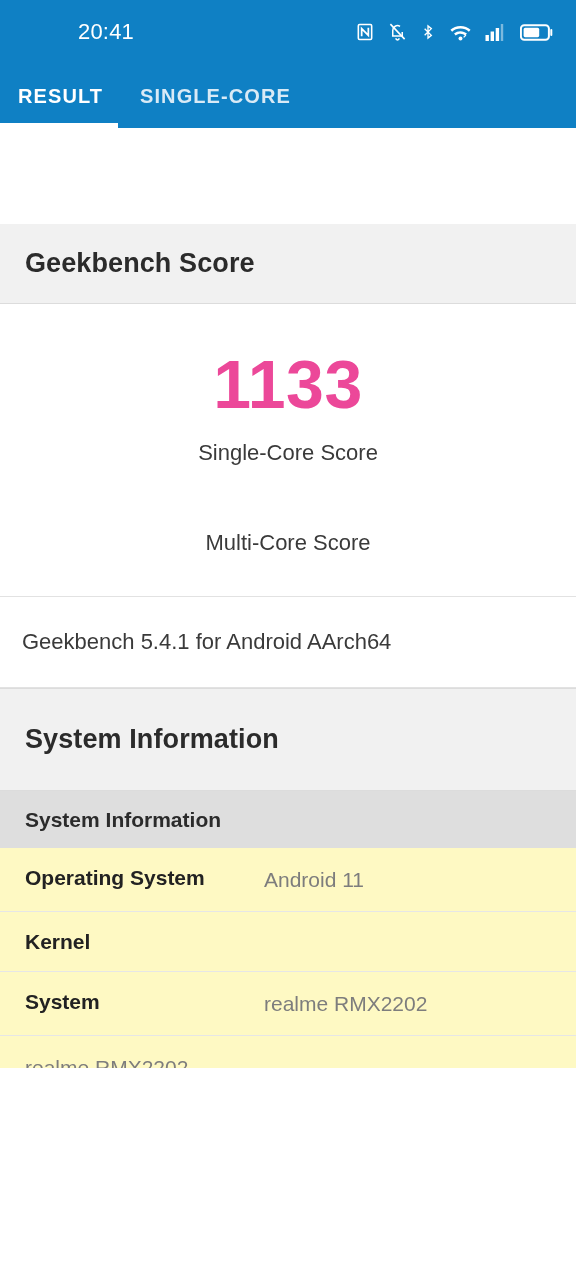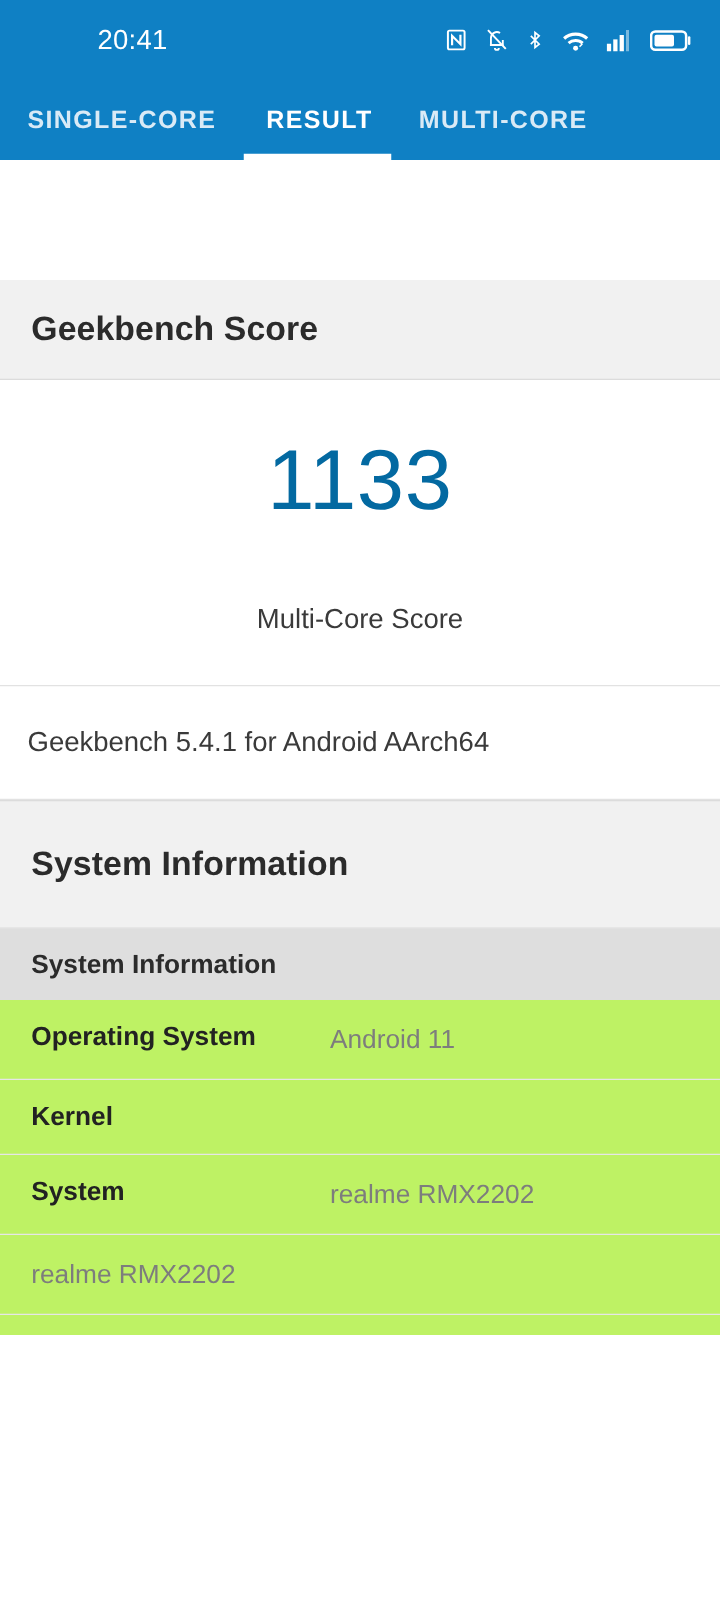--- a/index.html
+++ b/index.html
@@ -66,36 +66,36 @@
     background:#f1f1f1; border-bottom:1px solid #dcdcdc;
     padding:0 25px; display:flex; align-items:center;
     font-size:27px; font-weight:700; color:#2b2b2b; letter-spacing:.1px;
   }
   .section-header.gb { height:80px; }
   .section-header.sysinfo { height:103px; border-top:1px solid #dcdcdc; }
 
   .scores { background:#fff; padding-top:46px; padding-bottom:40px; }
   .score-block { text-align:center; }
   .score-block + .score-block { margin-top:64px; }
-  .score-value { font-size:68px; font-weight:400; color:#0369a1; line-height:1; letter-spacing:.5px; }
+  .score-value { font-size:68px; font-weight:700; color:#ec4899; line-height:1; letter-spacing:.5px; }
   .score-label { font-size:22px; color:#3a3a3a; margin-top:22px; }
 
   .version-row {
     border-top:1px solid #e2e2e2; border-bottom:1px solid #e2e2e2;
     height:92px; display:flex; align-items:center; padding:0 22px;
     font-size:22px; color:#3a3a3a; background:#fff;
   }
 
   .subheader {
     background:#dedede; height:57px; display:flex; align-items:center;
     padding:0 25px; font-size:21px; font-weight:700; color:#2b2b2b;
   }
   .info-row {
     display:flex; align-items:flex-start; padding:16px 22px 16px 25px;
-    border-bottom:1px solid #e6e6e6; background:#bef264; min-height:59px;
+    border-bottom:1px solid #e6e6e6; background:#fef9c3; min-height:59px;
   }
   .info-label {
     width:239px; flex:0 0 239px; font-size:21px; font-weight:700; color:#222222;
     line-height:27px;
   }
   .info-value { font-size:21px; color:#7d7d7d; line-height:31px; flex:1; }
 </style>
 </head>
 <body>
 
@@ -149,32 +149,32 @@
           <rect x="3.6" y="4.8" width="15.6" height="9.4" rx="1.6" fill="#fff"></rect>
           <path d="M31.3 7v5" stroke="#fff" stroke-width="2" stroke-linecap="round"></path>
         </svg>
       </span>
 
     </div>
   </div>
 
 
   <div class="tabs">
+    <div class="tab t0 active">RESULT</div>
     <div class="tab t1">SINGLE-CORE</div>
-    <div class="tab t0 active">RESULT</div>
-    <div class="tab t2">MULTI-CORE</div>
   </div>
 
   <div class="content">
 
     <div class="section-header gb">Geekbench Score</div>
 
     <div class="scores">
       <div class="score-block">
         <div class="score-value">1133</div>
+        <div class="score-label">Single-Core Score</div>
       </div>
       <div class="score-block">
         <div class="score-label">Multi-Core Score</div>
       </div>
     </div>
 
     <div class="version-row">Geekbench 5.4.1 for Android AArch64</div>
 
     <div class="section-header sysinfo">System Information</div>
 

